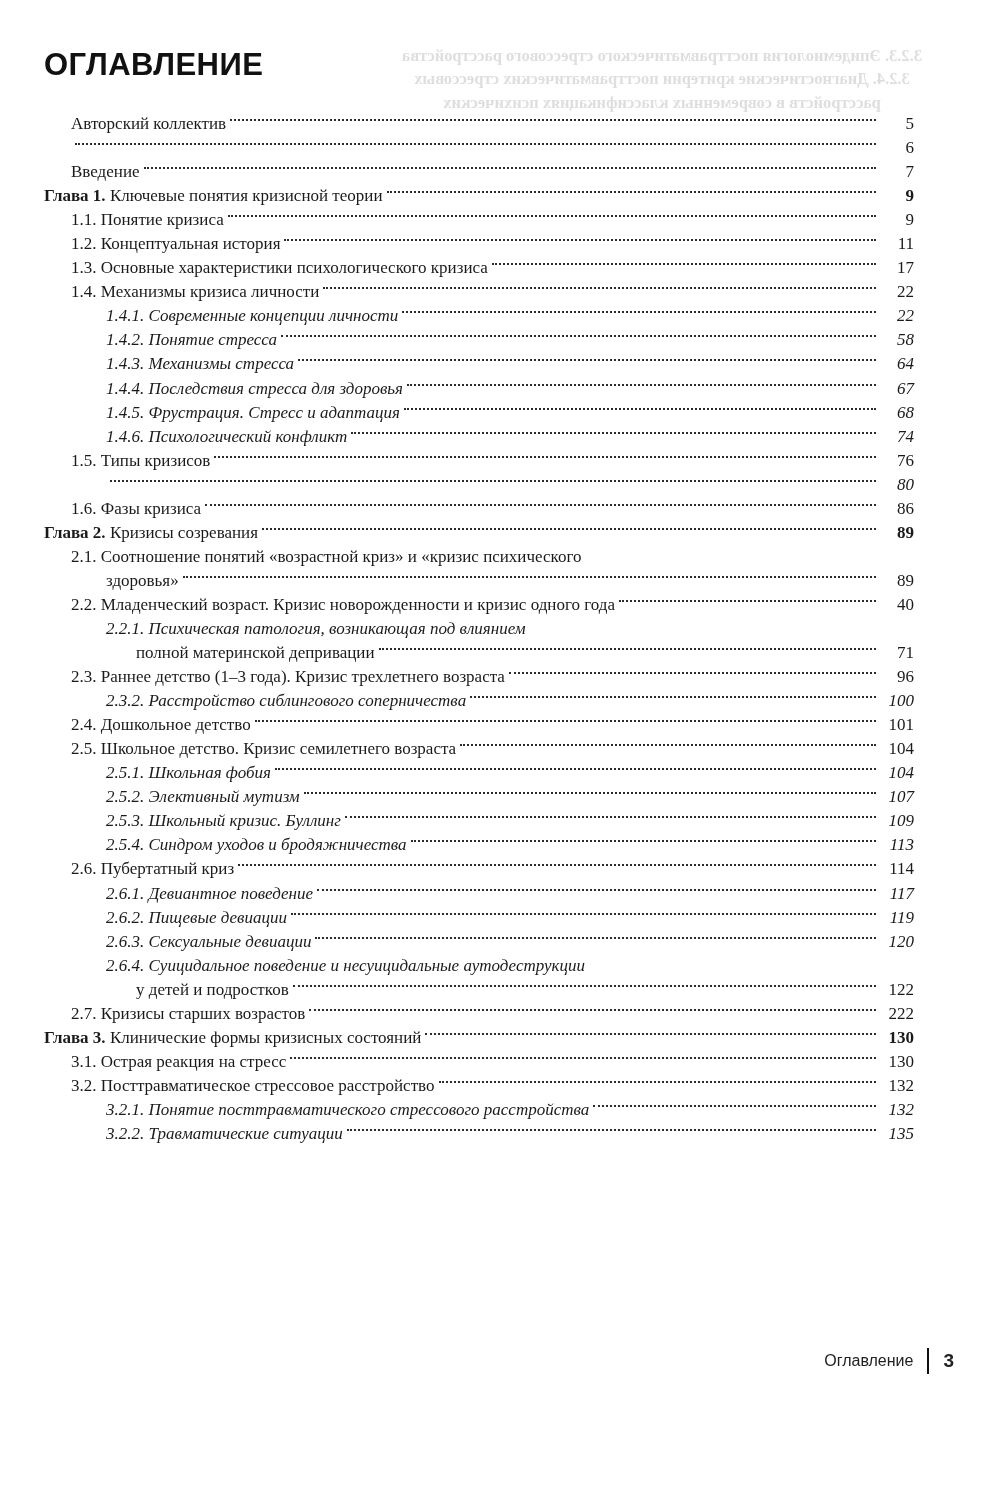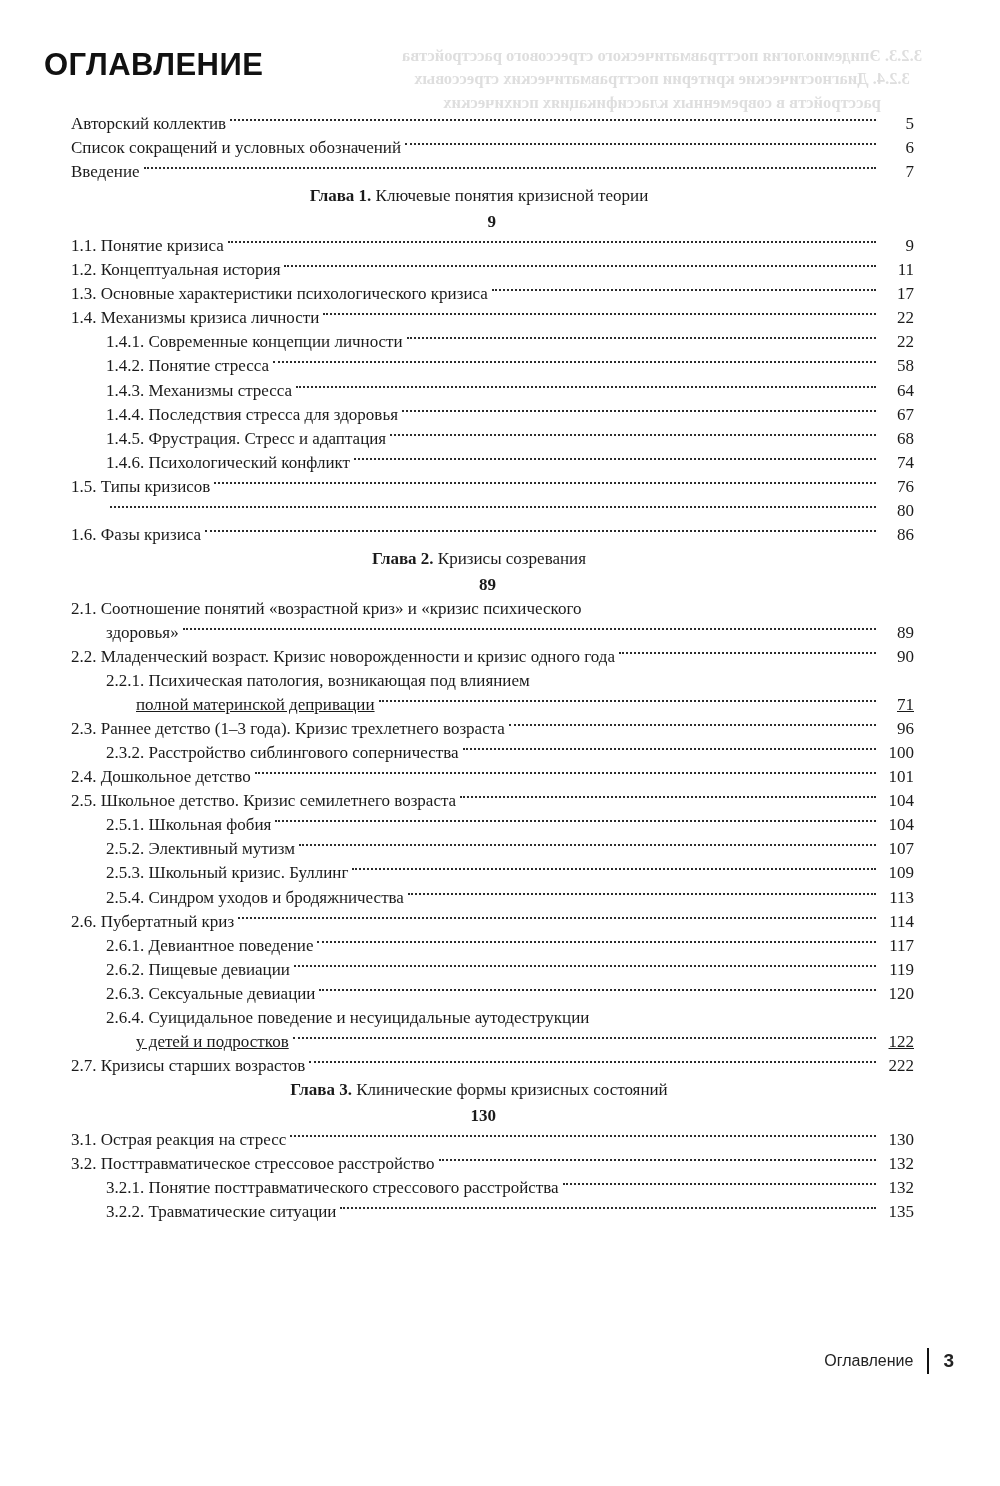--- a/index.html
+++ b/index.html
@@ -73,24 +73,24 @@
     border-bottom: 2.2px dotted #2b2b2b;
     height: 0;
   }
   .row .pg {
     flex: 0 0 auto;
     text-align: right;
     min-width: 34px;
   }
   .row.nodots .dots { border-bottom: none; }
 
-  .lvl0 { padding-left: 0px; flex-direction: column; }
+  .lvl0 { padding-left: 0px; }
   .lvl1 { padding-left: 27px; }
-  .lvl2 { padding-left: 62px; }
-  .cont { padding-left: 92px; text-decoration: underline; }
+  .lvl2 { padding-left: 62px; font-style: italic; }
+  .cont { padding-left: 92px; }
   .cont2 { padding-left: 62px; }
 
   .chapter { font-weight: bold; }
   .chapter .lbl .chname { font-weight: normal; }
 
   .footer {
     position: absolute;
     right: 46px;
     bottom: 112px;
     display: flex;
@@ -122,21 +122,20 @@
 
   <div class="title">ОГЛАВЛЕНИЕ</div>
 
   <div class="toc" id="toc-list">
       <div class="row lvl1">
         <span class="lbl">Авторский коллектив</span>
         <span class="dots"></span>
         <span class="pg">5</span>
       </div>
       <div class="row lvl1">
-        <span class="lbl">Список сокращений и условных обозначений</span>
         <span class="dots"></span>
         <span class="pg">6</span>
       </div>
       <div class="row lvl1">
         <span class="lbl">Введение</span>
         <span class="dots"></span>
         <span class="pg">7</span>
       </div>
       <div class="row lvl0 chapter">
         <span class="lbl"><span>Глава 1.</span><span class="chname"> Ключевые понятия кризисной теории</span></span>
@@ -218,21 +217,21 @@
         <span class="pg"></span>
       </div>
       <div class="row cont2">
         <span class="lbl">здоровья»</span>
         <span class="dots"></span>
         <span class="pg">89</span>
       </div>
       <div class="row lvl1">
         <span class="lbl">2.2. Младенческий возраст. Кризис новорожденности и кризис одного года</span>
         <span class="dots"></span>
-        <span class="pg">90</span>
+        <span class="pg">40</span>
       </div>
       <div class="row lvl2 nodots">
         <span class="lbl">2.2.1. Психическая патология, возникающая под влиянием</span>
         <span class="dots"></span>
         <span class="pg"></span>
       </div>
       <div class="row cont">
         <span class="lbl">полной материнской депривации</span>
         <span class="dots"></span>
         <span class="pg">71</span>

